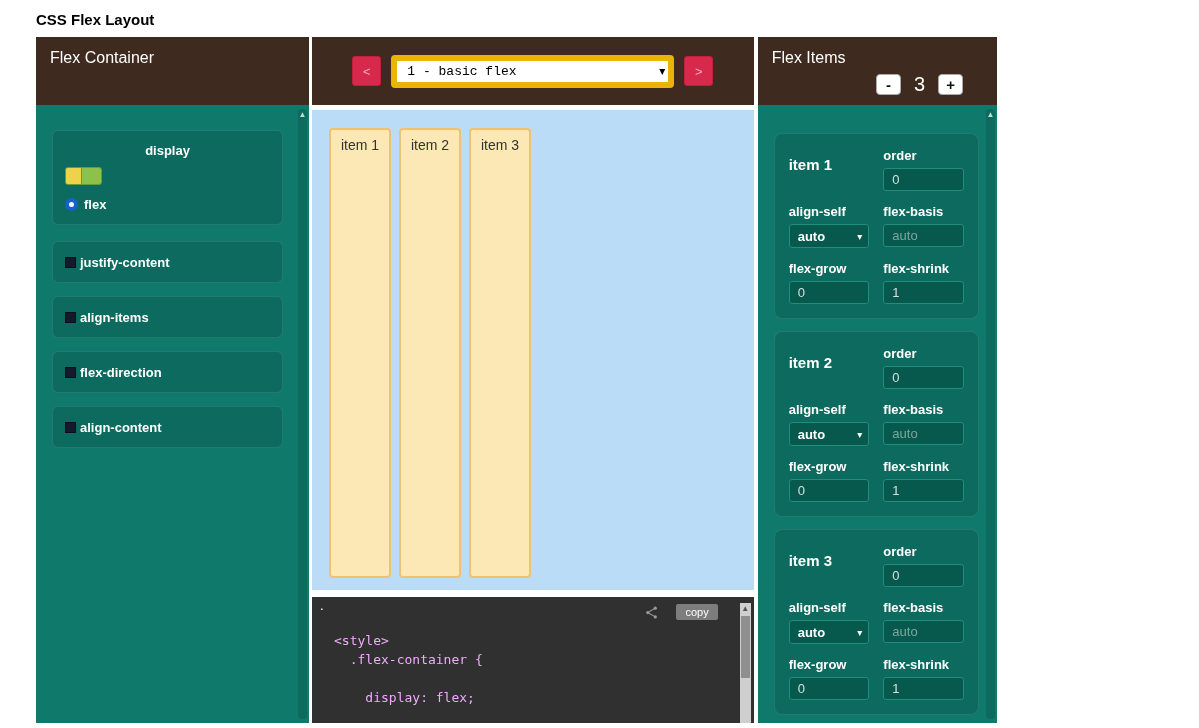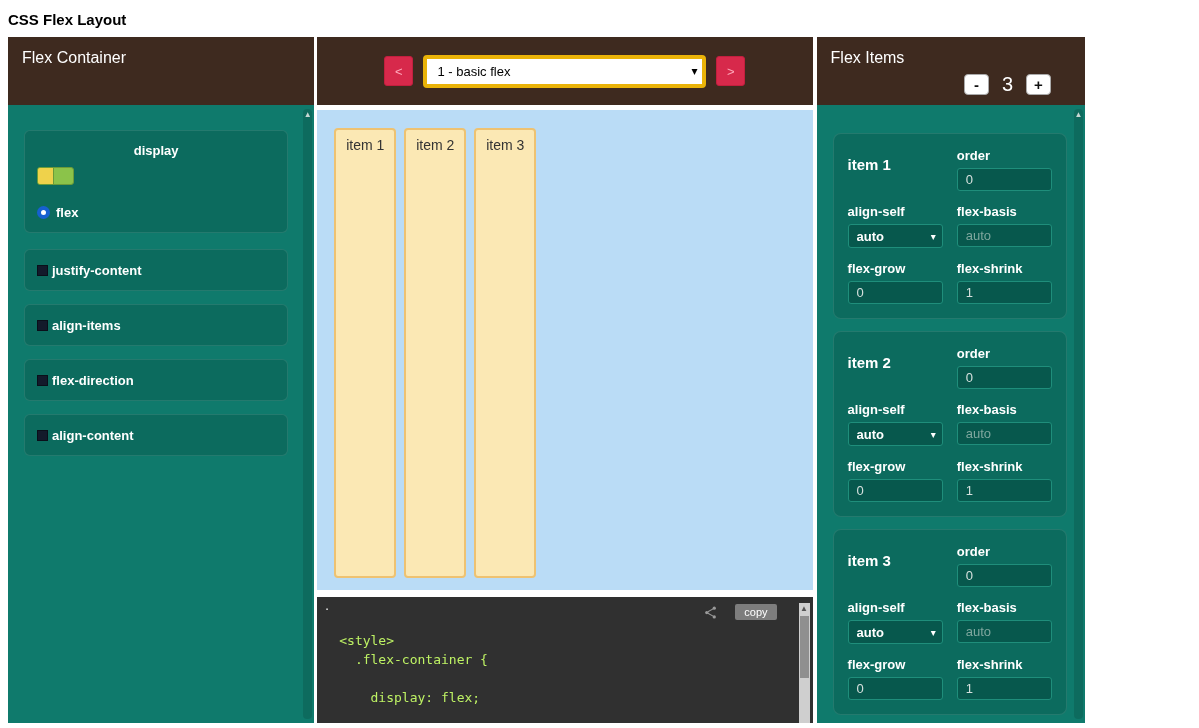--- a/index.html
+++ b/index.html
@@ -1,18 +1,18 @@
 <!DOCTYPE html>
 <html><head>
 <meta charset="utf-8">
 <style>
   * { margin:0; padding:0; box-sizing:border-box; }
   html,body { background:#ffffff; }
   body { font-family:"Liberation Sans", sans-serif; }
-  .page { width:1085px; height:728px; background:#fff; overflow:hidden; position:relative; }
+  .page { width:997px; height:728px; background:#fff; overflow:hidden; position:relative;padding-left:28px; }
   .page-title { padding:11px 0 9px 8px; font-size:15px; font-weight:bold; color:#000; }
 
   .columns { display:flex; margin-left:8px; height:686px; align-items:stretch; }
   .panel { background:#0F7A6C; display:flex; flex-direction:column; }
   .panel.left { width:332px; }
   .panel.right { width:291px; }
   .middle-col { width:537px; margin:0 4px 0 3px; display:flex; flex-direction:column; }
 
   .panel-header { background:#3E2A1F; height:68px; flex:0 0 68px; color:#fff; font-size:16px; padding:12px 14px; }
   .middle-header { display:flex; align-items:center; justify-content:center; gap:10px; padding:0; }
@@ -23,46 +23,46 @@
 
   
   .card { background:#0C6B5E; border:1px solid rgba(255,255,255,0.10); border-radius:6px; }
   .display-card { padding:12px; margin-bottom:16px; }
   .option-card { height:42px; display:flex; align-items:center; gap:4px; padding:0 12px; margin-bottom:13px; cursor:pointer; }
   .card-label { font-size:13px; font-weight:bold; color:#fff;text-align:center; }
 
   .toggle { margin-top:9px; width:37px; height:18px; background:#8BC34A; border:1px solid #6B9B38; border-radius:3px; position:relative; cursor:pointer; }
   .knob { position:absolute; left:0; top:0; width:16px; height:16px; background:#EFD24B; border-right:1px solid #6B9B38; border-radius:2px 0 0 2px; }
 
-  .radio-row { margin-top:20px; display:flex; align-items:center; gap:6px; cursor:pointer; }
+  .radio-row { margin-top:12px; display:flex; align-items:center; gap:6px; cursor:pointer; }
   .radio { width:13px; height:13px; border-radius:50%; background:#fff; border:4px solid #1660D0; }
   .radio-label { font-size:13px; font-weight:bold; color:#fff; }
 
   .checkbox { width:11px; height:11px; background:#131A2B; border:1px solid #0A0F1A; flex:0 0 11px; }
 
   .panel-scrollbar { position:absolute; top:4px; right:2px; bottom:4px; width:9px; background:rgba(0,0,0,0.12); border-radius:4px; text-align:center; cursor:pointer; }
   .sb-arrow { display:block; font-size:8px; line-height:12px; color:#C6D8D4; }
 
   
   .red-btn { width:29px; height:30px; background:#D7294B; color:#FFA9BB; border:1px solid #C21F3E; border-radius:3px; font-size:13px; font-family:inherit; cursor:pointer; line-height:1; }
   .white-select { position:relative; display:inline-block; }
-  .white-select select { appearance:none; -webkit-appearance:none; width:283px; height:33px; background:#fff; color:#000; border:4px solid #eab308; border-radius:4px; padding:0 26px 0 10px; font-size:13px; font-family:Liberation Sans, sans-serif; }
+  .white-select select { appearance:none; -webkit-appearance:none; width:283px; height:33px; background:#fff; color:#000; border:6px solid #eab308; border-radius:4px; padding:0 26px 0 10px; font-size:13px; font-family:Liberation Mono, monospace; }
   .white-select .caret { position:absolute; right:9px; top:50%; transform:translateY(-50%); font-size:12px; color:#000; pointer-events:none; }
 
   
   .flex-preview { margin-top:5px; flex:0 0 480px; height:480px; background:#BADCF6; padding:18px 0 0 17px; display:flex; align-items:flex-start; }
   .flex-item { width:62px; height:450px; margin-right:8px; background:#FBE8B4; border:2px solid #EEC271; border-radius:4px; text-align:center; padding-top:7px; font-size:14px; color:#333; }
 
   
   .code-area { margin-top:7px; flex:1; background:#303030; position:relative; overflow:hidden; }
   .code-dot { position:absolute; left:8px; top:1px; color:#fff; font-size:13px; }
   .code-toolbar { display:flex; justify-content:flex-end; align-items:center; gap:17px; padding:7px 36px 0 0; }
   .share-wrap { display:inline-flex; cursor:pointer; }
   .copy-btn { background:#7D7D7D; color:#fff; border:none; border-radius:2px; font-size:11px; padding:2px 9px; font-family:inherit; cursor:pointer; }
-  .code { margin:11px 0 0 22px; font-family:"DejaVu Sans Mono", monospace; font-size:13px; line-height:19px; color:#bef264; }
+  .code { margin:11px 0 0 22px; font-family:"DejaVu Sans Mono", monospace; font-size:13px; line-height:19px; color:#f0abfc; }
   .code-line { white-space:pre; min-height:19px; }
   .code-scrollbar { position:absolute; top:6px; bottom:0; right:3px; width:11px; background:#CFCFCF; cursor:pointer; }
   .code-sb-arrow { display:block; text-align:center; font-size:8px; line-height:12px; color:#555; }
   .code-thumb { position:absolute; top:13px; left:1px; width:9px; height:62px; background:#8F8F8F; }
 
   
   .count-controls { position:absolute; right:34px; bottom:9px; display:flex; align-items:center; gap:13px; }
   .count-btn { width:25px; height:21px; background:#fff; color:#111; border:1px solid #aaa; border-radius:4px; font-size:15px; font-weight:bold; line-height:1; text-align:center; padding:0; font-family:inherit; cursor:pointer; }
   .count { color:#fff; font-size:20px; }
 

